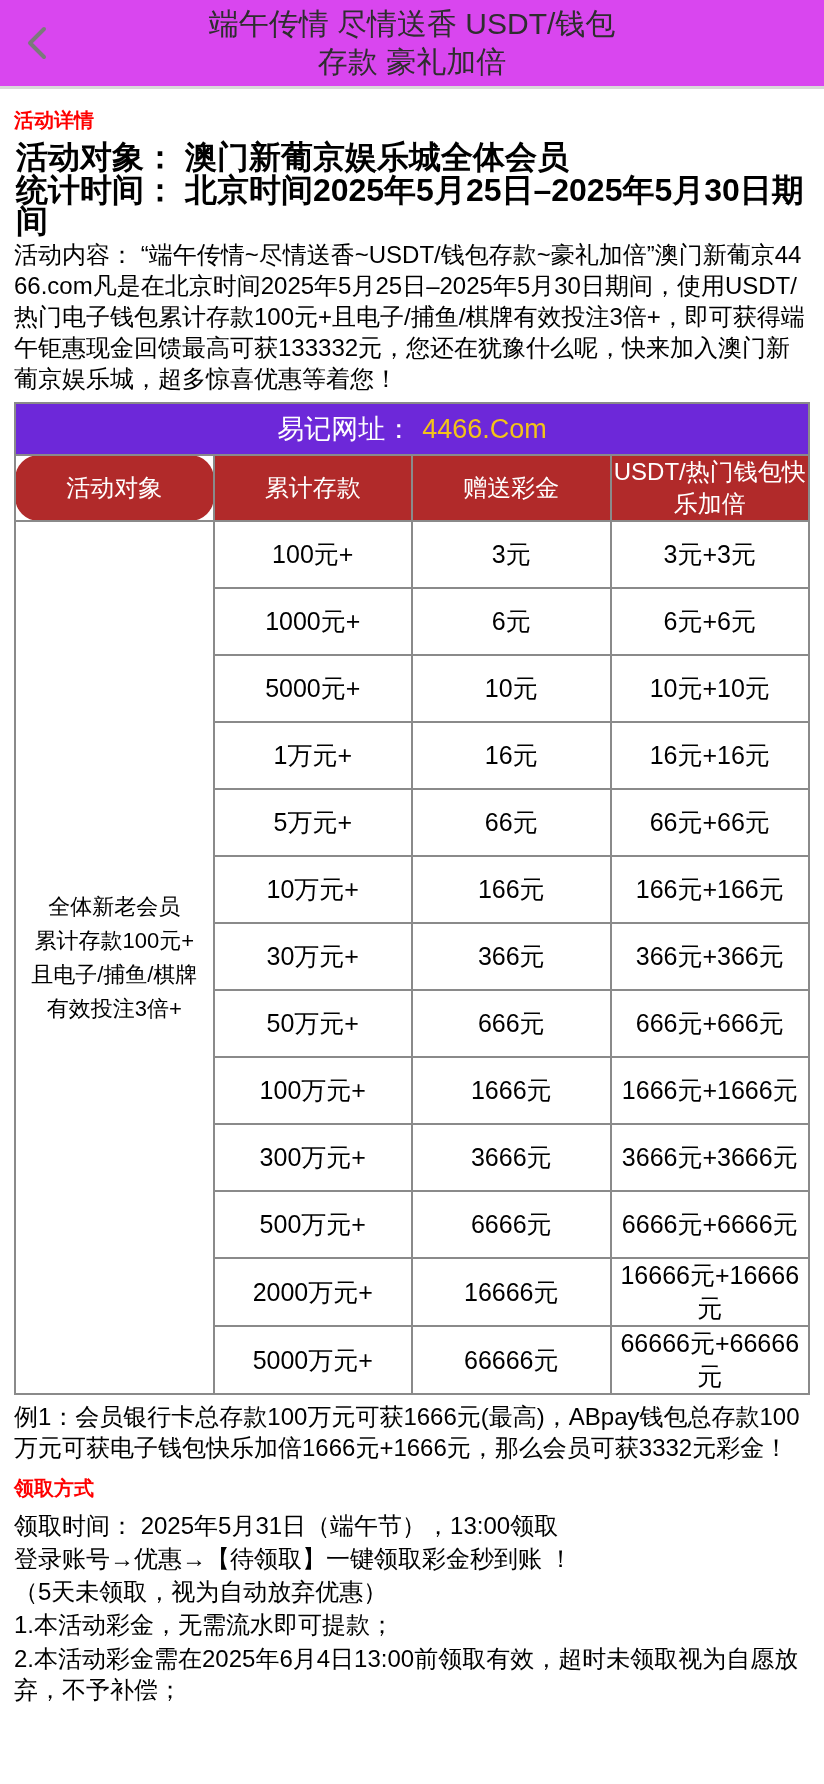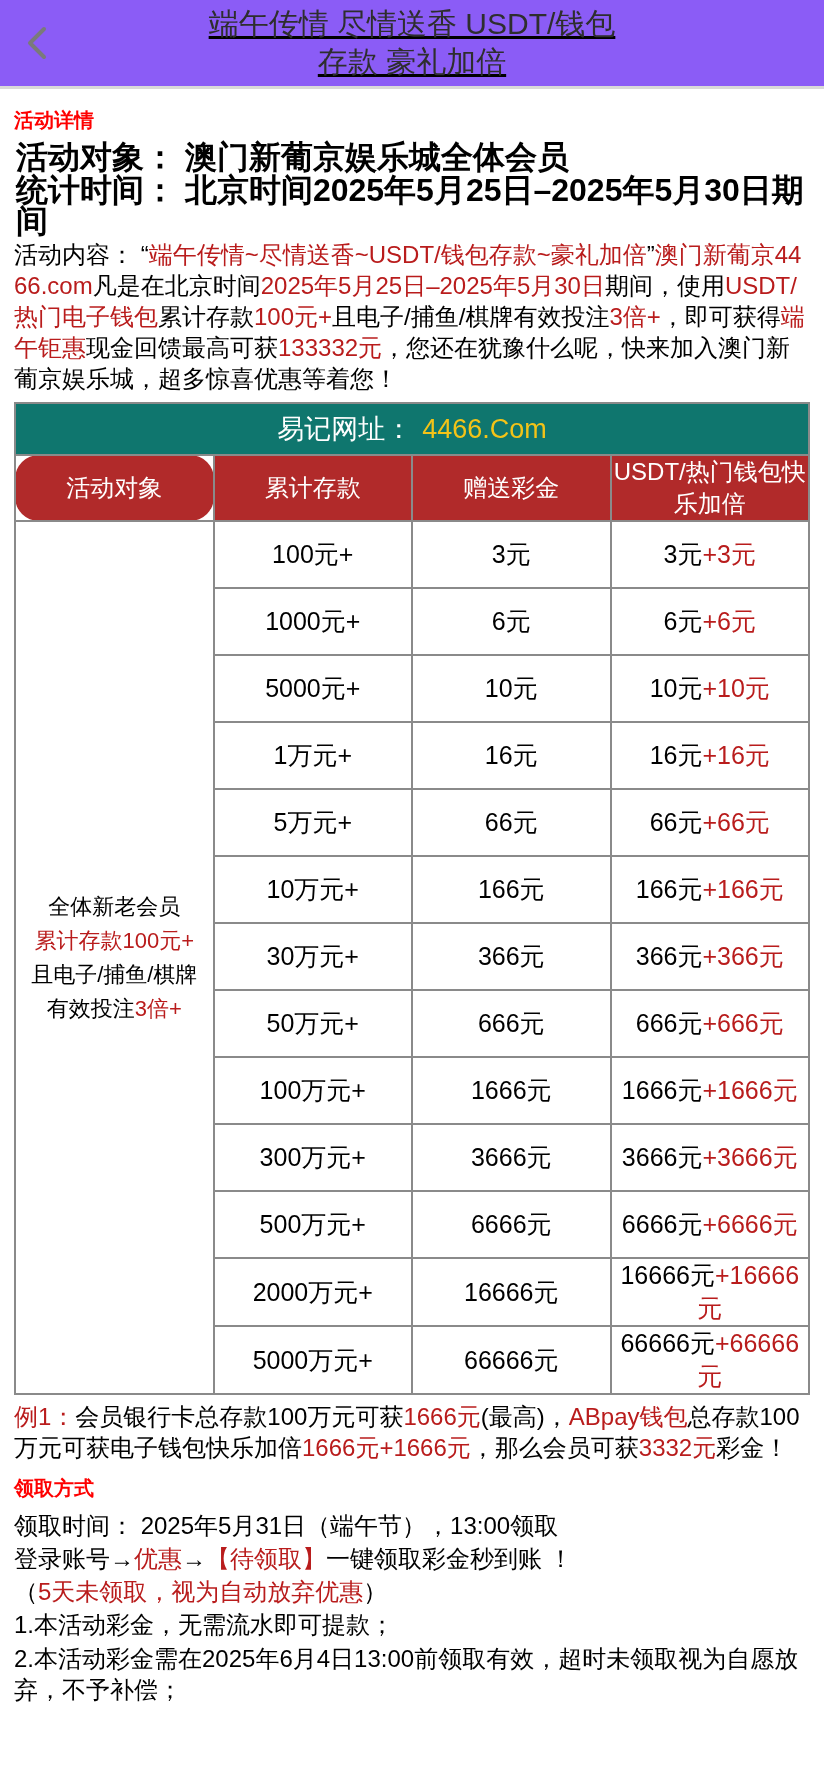--- a/index.html
+++ b/index.html
@@ -1,34 +1,34 @@
 <!DOCTYPE html>
 <html lang="zh"><head>
 <meta charset="utf-8">
 <style>
   html,body{margin:0;padding:0;background:#fff;}
   body{width:824px;font-family:"Liberation Sans","DejaVu Sans",sans-serif;color:#000;
        -webkit-font-smoothing:antialiased;}
-  .red{color:#b91c1c;}
+  .red{color:#000000;}
   
-  .appbar{position:relative;height:86px;background:#8b5cf6;border-bottom:3px solid #d9d9d9;
-          display:flex;align-items:center;justify-content:center;text-decoration:underline;}
+  .appbar{position:relative;height:86px;background:#d946ef;border-bottom:3px solid #d9d9d9;
+          display:flex;align-items:center;justify-content:center;}
   .back{position:absolute;left:22px;top:26px;width:30px;height:34px;cursor:pointer;
         display:flex;align-items:center;justify-content:center;}
   .titles{text-align:center;font-size:30px;line-height:38px;color:#2e2e2e;font-weight:500;}
   
   .content{padding:6px 14px 10px 14px;}
   .sec-h{color:#fe0000;font-weight:bold;font-size:20px;line-height:34px;margin:8px 0 5px 0;}
   .line{font-size:32px;line-height:31px;margin:0 0 2px 2px;word-break:break-all;font-weight:bold;}
   .para{font-size:24px;line-height:31px;margin:0 0 2px 0;word-break:break-all;}
   
   table.bonus{width:100%;border-collapse:collapse;margin:8px 0 6px 0;
               border:2px solid #7d7d7d;table-layout:fixed;}
   table.bonus th,table.bonus td{border:2px solid #8a8a8a;text-align:center;padding:0 2px;}
-  .site-bar{background:#0f766e;height:50px;font-size:27px;color:#fff;font-weight:400;}
+  .site-bar{background:#6d28d9;height:50px;font-size:27px;color:#fff;font-weight:400;}
   .site-bar .gold{color:#f3c318;padding-left:10px;}
   tr.cols th{background:#b12a2a;color:#fff;height:48px;font-size:24px;font-weight:400;}
   .col-member{width:20.8%;border-radius:24px;}
   .col-deposit{width:19.0%;}
   .col-bonus{width:19.5%;}
   .col-combo{width:40.7%;}
   tbody td{height:65px;font-size:25px;background:#fff;}
   td.member-cell{font-size:22px;line-height:34px;padding:0 1px;}
   
   .rules .para{margin-bottom:3px;}

